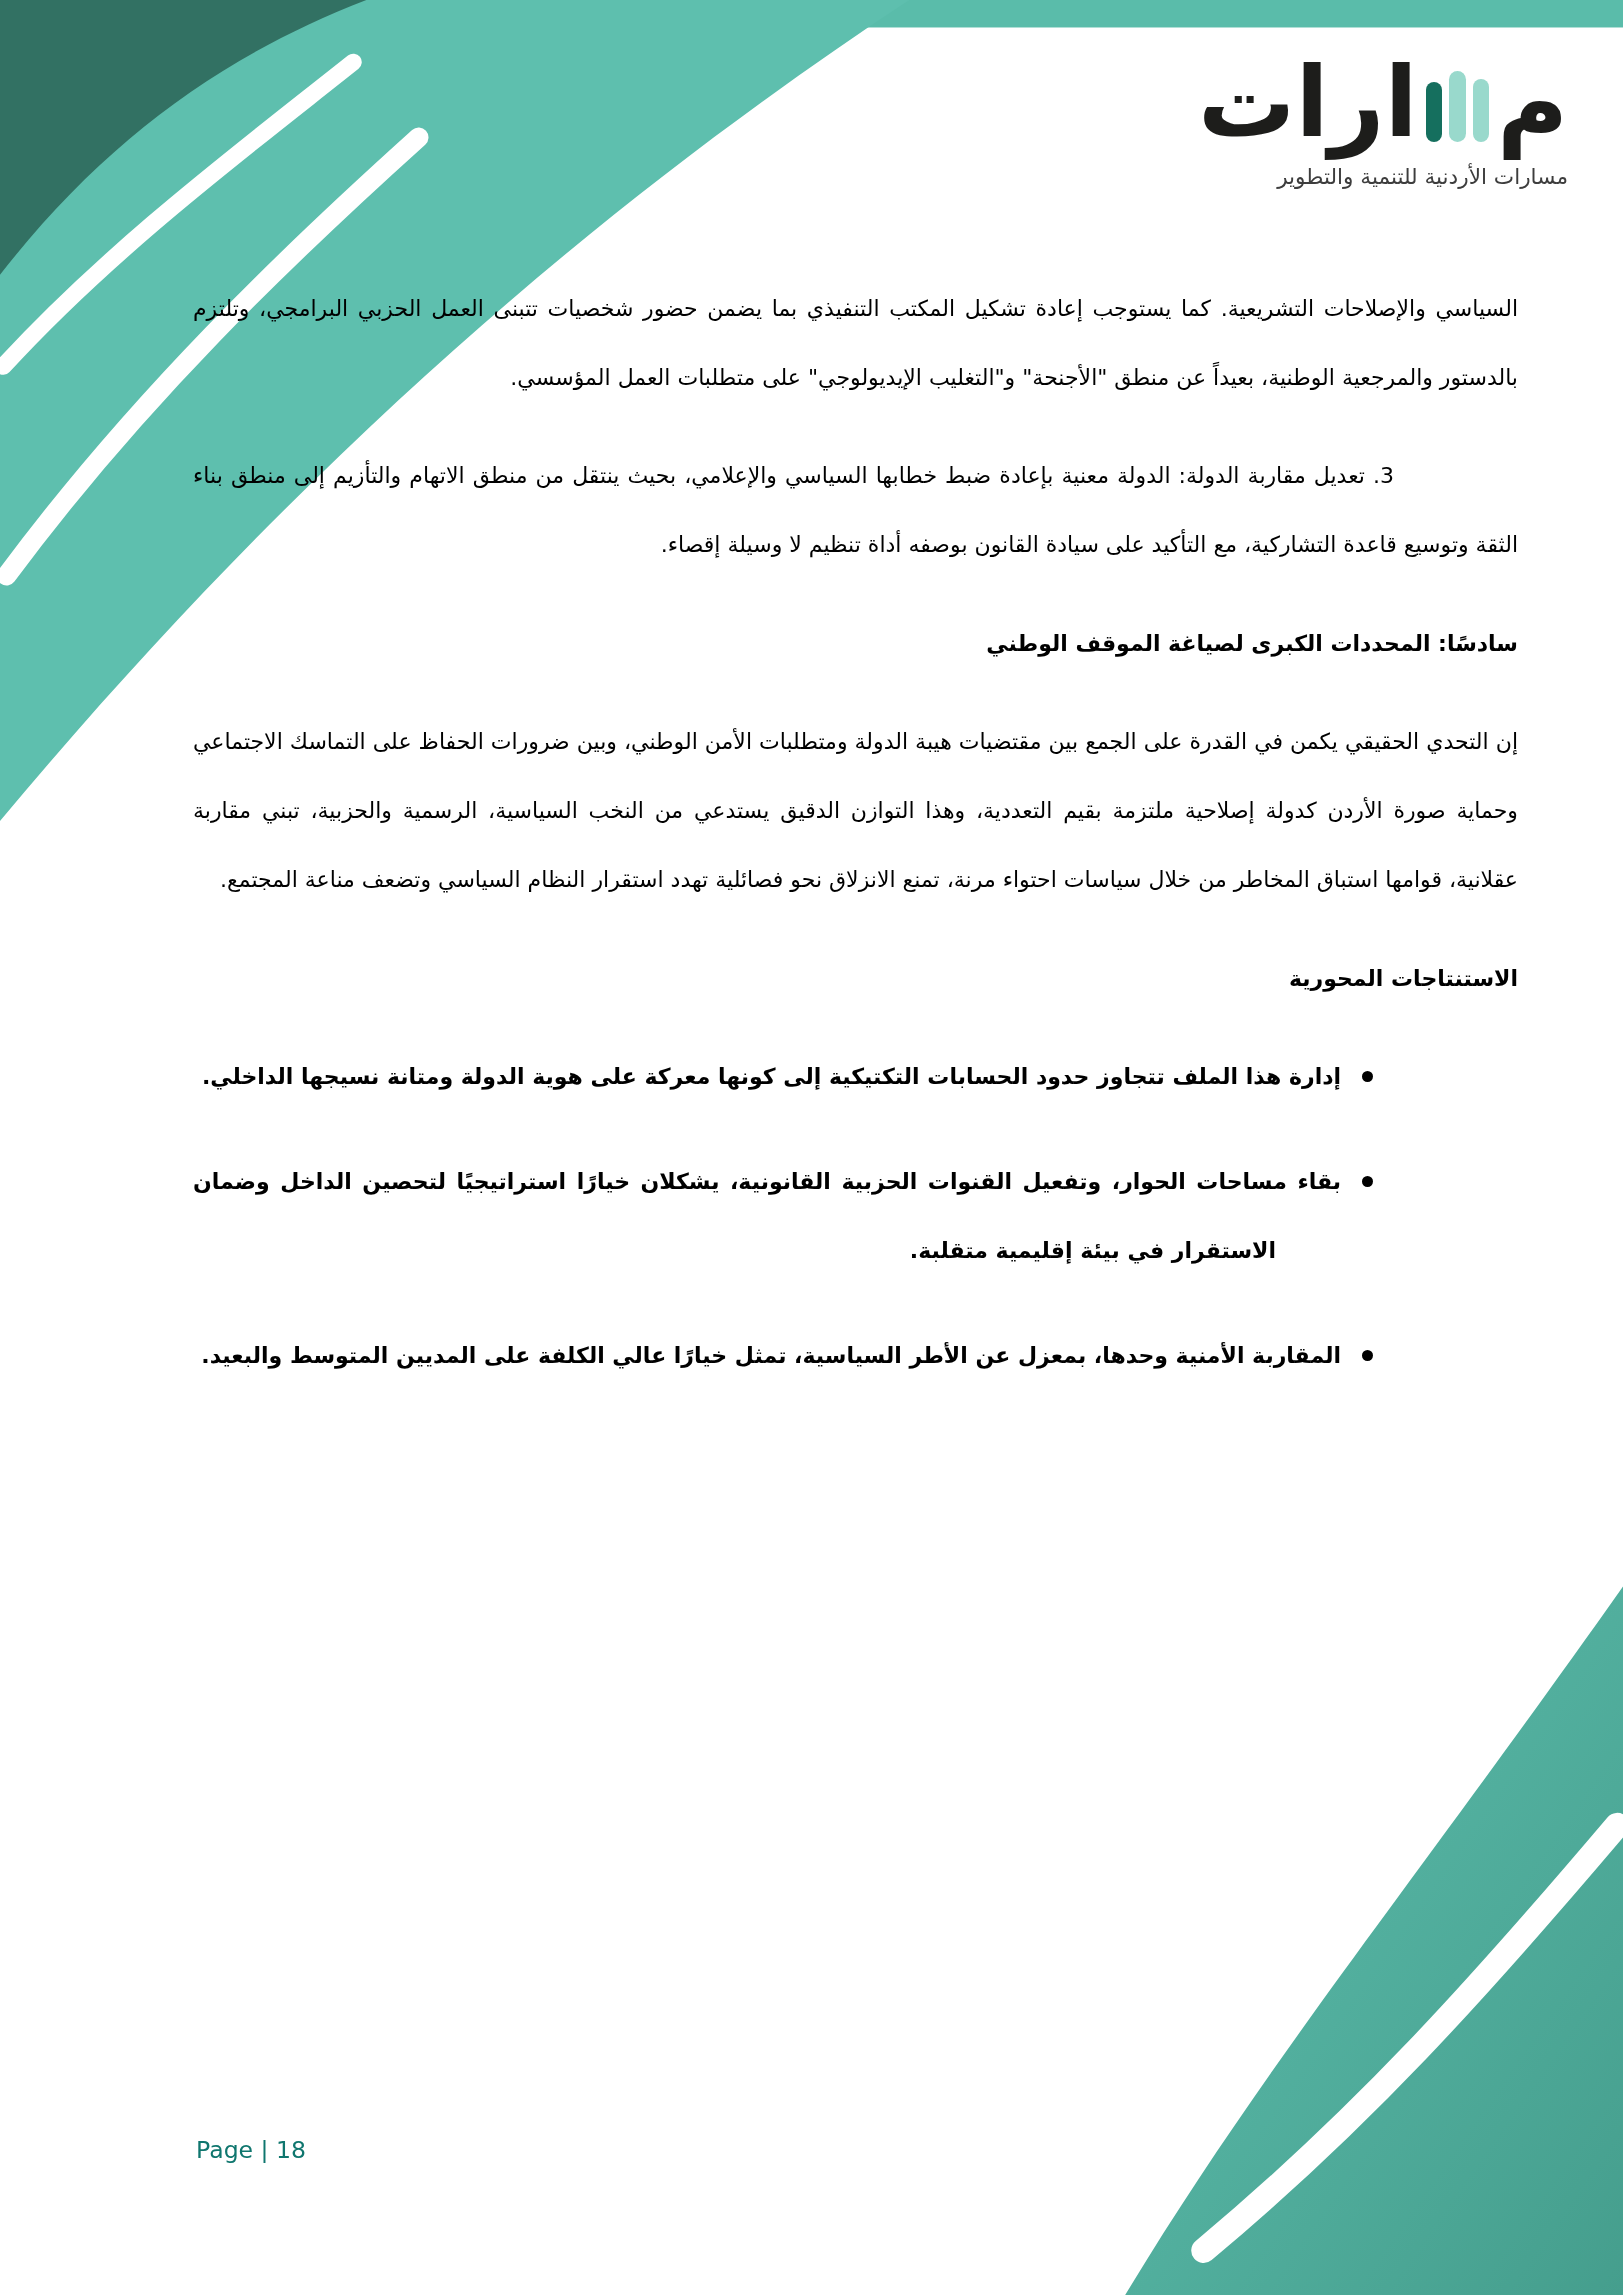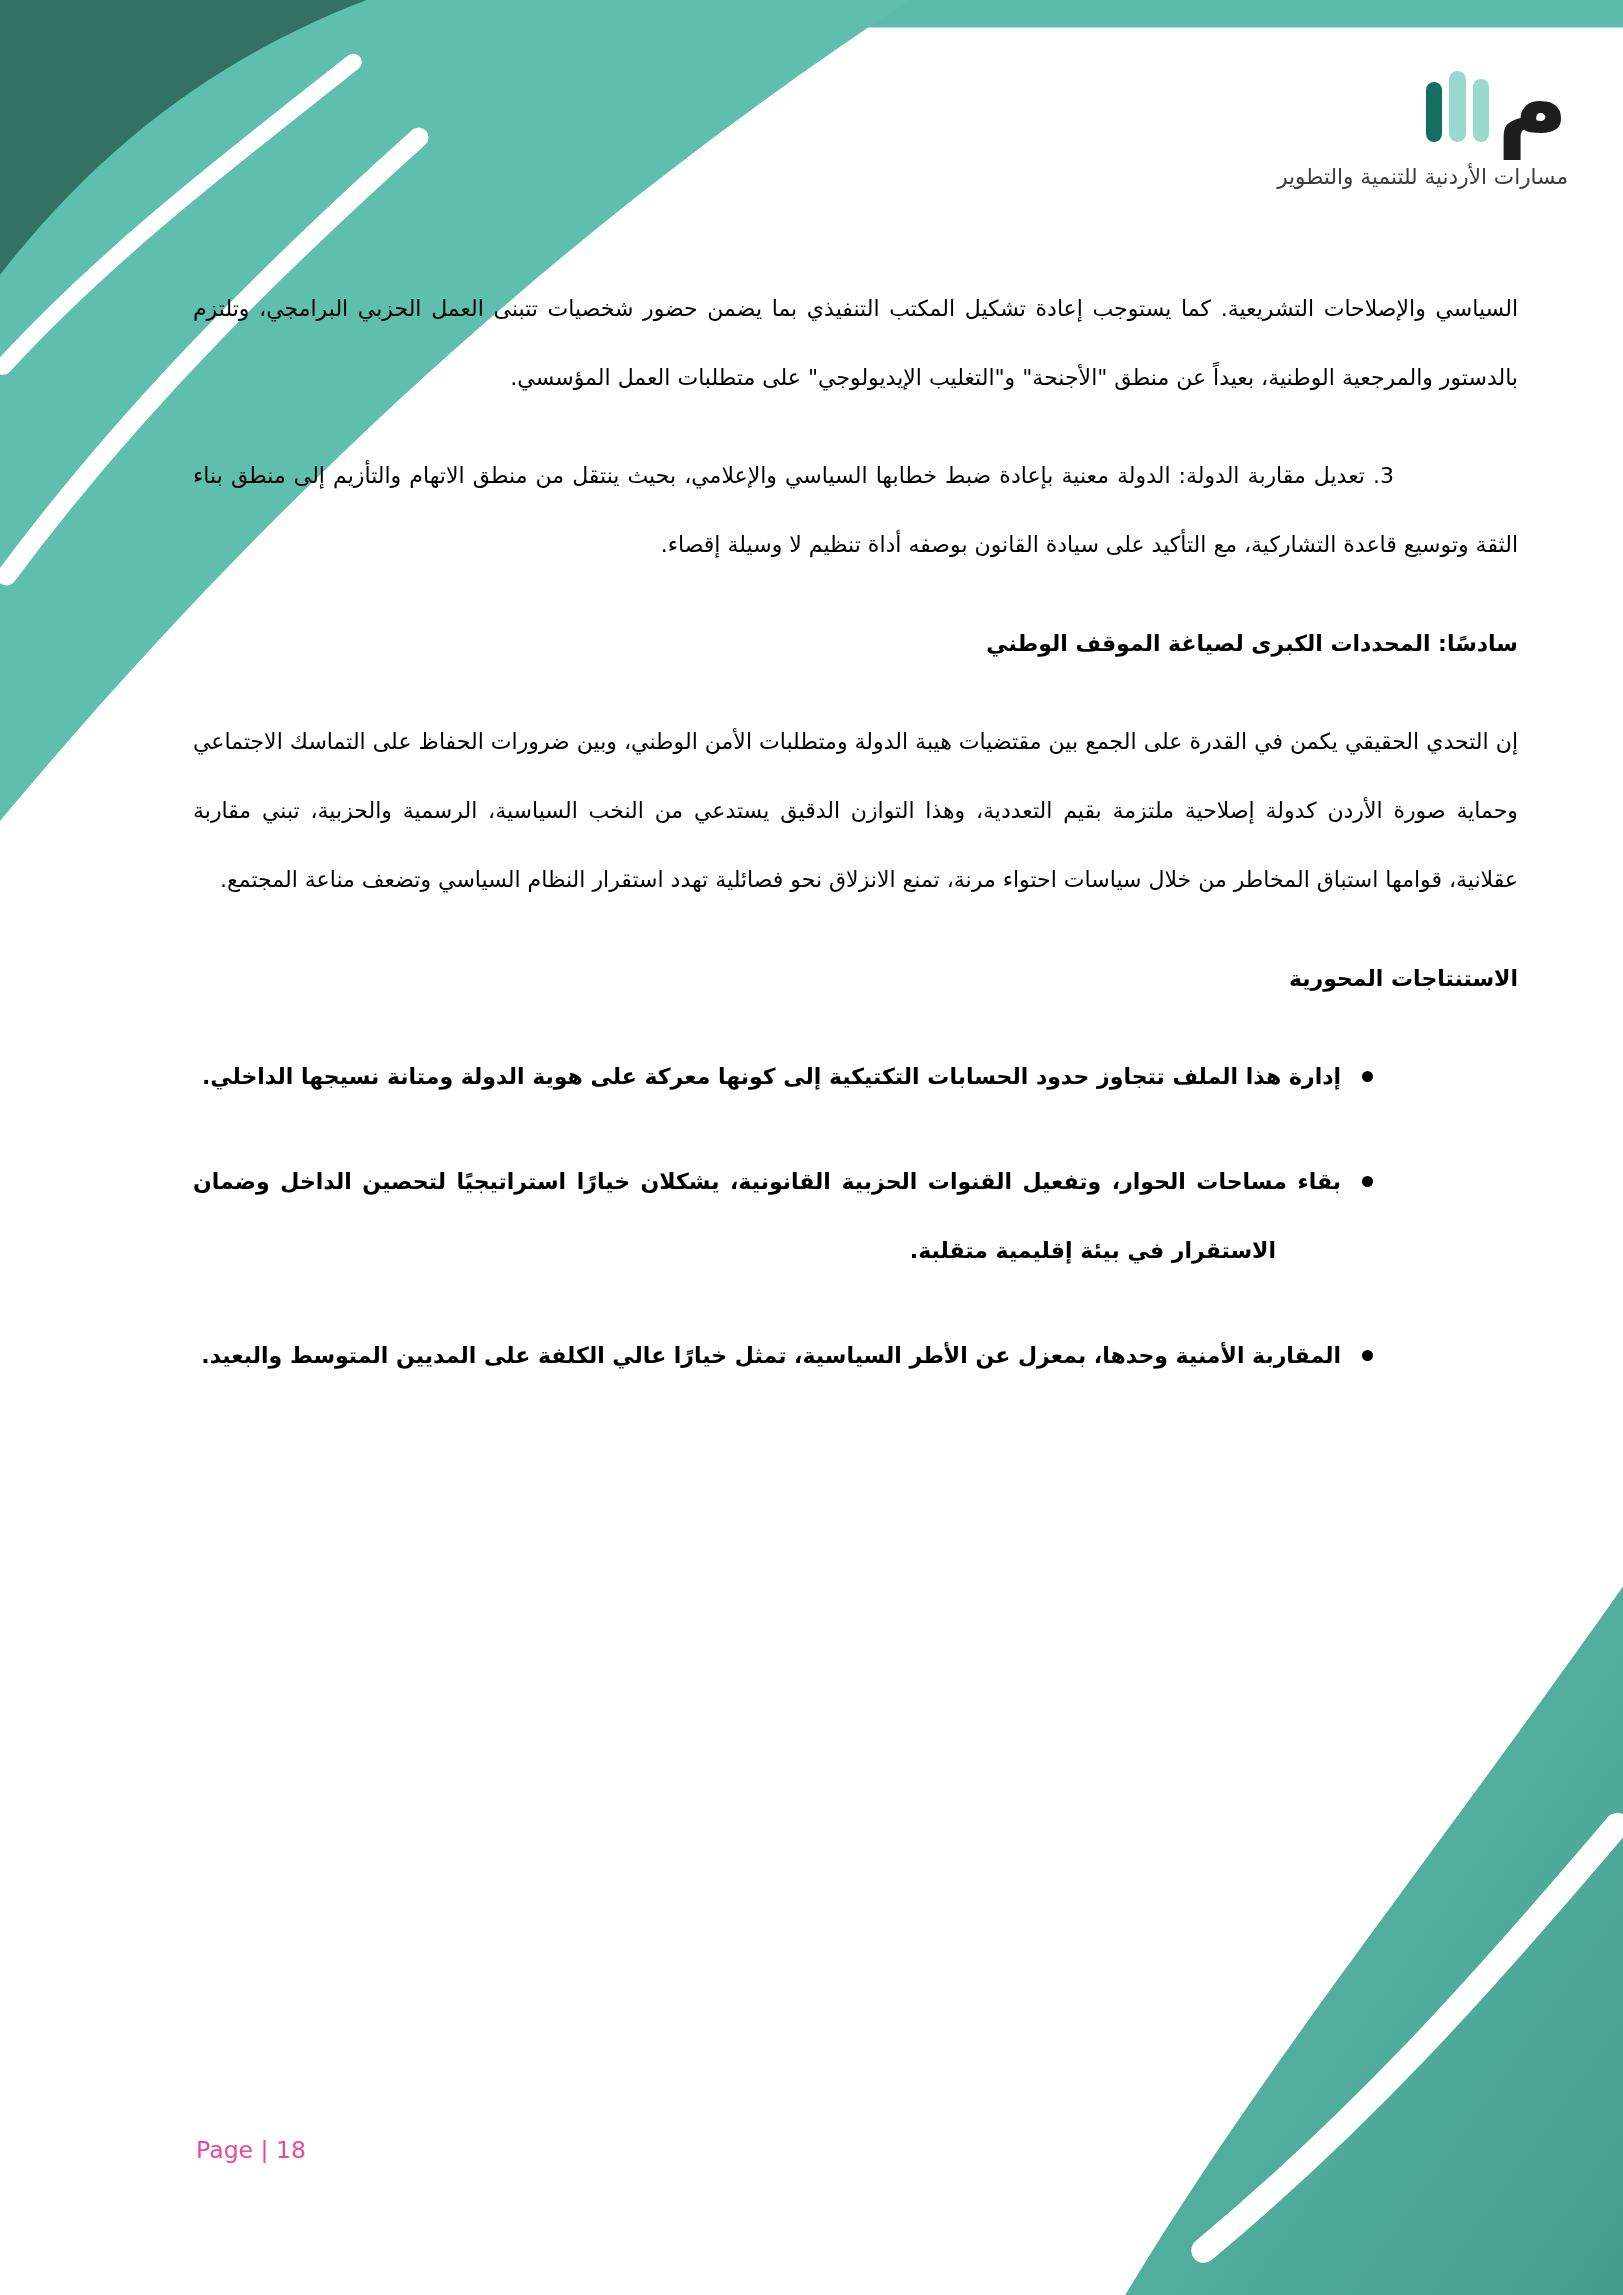--- a/index.html
+++ b/index.html
@@ -50,21 +50,21 @@
     font-weight:bold;
   }
   .bullet-marker{
     position:absolute;right:-97px;top:29px;
     width:11px;height:11px;border-radius:50%;background:#000;
   }
 
   
   .footer{
     position:absolute;left:196px;bottom:131px;z-index:1;
-    direction:ltr;font-size:23.6px;color:#ec4899;margin-top:47px;
+    direction:ltr;font-size:23.6px;color:#0f766e;margin-top:47px;
   }
 </style>
 </head>
 <body>
 
 <div class="page">
 
   <svg class="decor" viewBox="0 0 2481 3508" preserveAspectRatio="none">
     <defs>
       <linearGradient id="gBR" x1="0" y1="0" x2="1" y2="1">
@@ -85,20 +85,21 @@
   </svg>
 
   <div class="logo-block">
     <div class="logo-row">
       <span>م</span>
       <span class="logo-bars">
         <span class="logo-bar bar-a"></span>
         <span class="logo-bar bar-b"></span>
         <span class="logo-bar bar-c"></span>
       </span>
+      <span>ارات</span>
     </div>
     <div class="logo-tagline">مسارات الأردنية للتنمية والتطوير</div>
   </div>
 
   <div class="content">
 
     <p>السياسي والإصلاحات التشريعية. كما يستوجب إعادة تشكيل المكتب التنفيذي بما يضمن حضور شخصيات تتبنى العمل الحزبي البرامجي، وتلتزم بالدستور والمرجعية الوطنية، بعيداً عن منطق "الأجنحة" و"التغليب الإيديولوجي" على متطلبات العمل المؤسسي.</p>
 
     <p class="item-numbered">3. تعديل مقاربة الدولة: الدولة معنية بإعادة ضبط خطابها السياسي والإعلامي، بحيث ينتقل من منطق الاتهام والتأزيم إلى منطق بناء الثقة وتوسيع قاعدة التشاركية، مع التأكيد على سيادة القانون بوصفه أداة تنظيم لا وسيلة إقصاء.</p>
 

